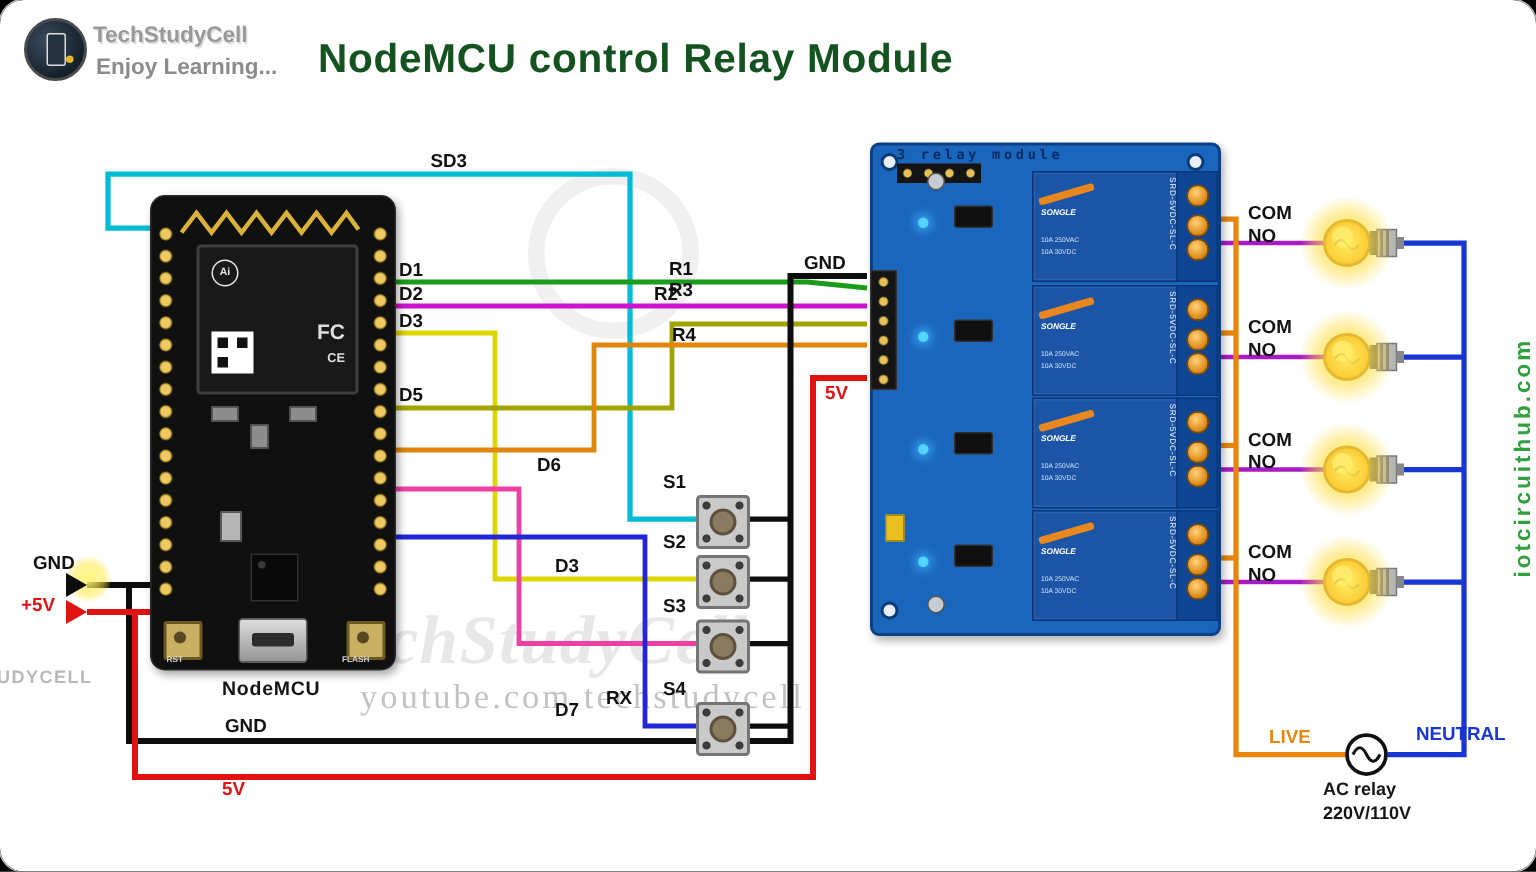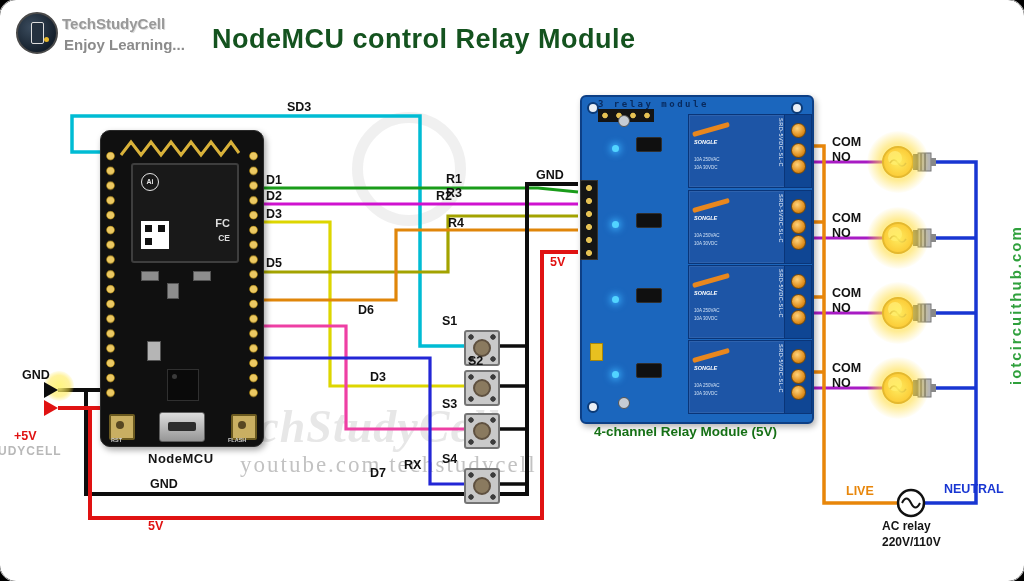--- a/index.html
+++ b/index.html
@@ -33,21 +33,21 @@
   .lbl.red{color:#e01212;} .lbl.orange{color:#e8860a;} .lbl.blue{color:#1836d2;} .lbl.green{color:#157015;font-size:13.5px;}
 
   
   .nodemcu{position:absolute;left:100px;top:130px;width:162px;height:315px;background:#101010;
            border:1px solid #2a2a2a;border-radius:10px;box-shadow:2px 3px 6px rgba(0,0,0,.35);}
   .shield{position:absolute;left:30px;top:32px;width:104px;height:96px;background:#191919;border:2px solid #3e3e3e;border-radius:3px;}
   .qr{position:absolute;left:8px;top:56px;width:28px;height:28px;background:#fff;}
   .qr-in{position:absolute;left:4px;top:4px;width:7px;height:7px;background:#111;box-shadow:13px 0 0 #111,0 13px 0 #111;}
   .ai-mark{position:absolute;left:8px;top:8px;width:16px;height:16px;border-radius:50%;border:1.5px solid #e5e5e5;
            color:#e5e5e5;font-size:7px;font-weight:bold;text-align:center;line-height:15px;}
-  .fcc{position:absolute;right:7px;bottom:32px;color:#ddd;font-size:11px;font-weight:bold;}
+  .fcc{position:absolute;right:7px;bottom:32px;color:#ddd;font-size:14px;font-weight:bold;}
   .cemark{position:absolute;right:7px;bottom:18px;color:#ddd;font-size:8.5px;font-weight:bold;}
   .pins{position:absolute;top:18px;width:13px;height:252px;
         background-image:radial-gradient(circle at 6.5px 7px,#ecc963 3.2px,#93720f 4px,rgba(0,0,0,0) 4.6px);
         background-size:13px 14.8px;background-repeat:repeat-y;}
   .pins.pl{left:3px;} .pins.pr{right:3px;}
   .comp{position:absolute;background:#8d8d8d;border:1px solid #555;}
   .chip{position:absolute;left:66px;top:238px;width:30px;height:30px;background:#0a0a0a;border:1px solid #303030;}
   .chip-dot{position:absolute;left:4px;top:4px;width:5px;height:5px;border-radius:50%;background:#3a3a3a;}
   .usb{position:absolute;left:58px;top:281px;width:44px;height:28px;background:linear-gradient(#dcdcdc,#969696);
        border:1px solid #5e5e5e;border-radius:3px;}
@@ -261,36 +261,35 @@
 
     <div class="opto" style="top:40px;"></div>
     <div class="opto" style="top:116px;"></div>
     <div class="opto" style="top:191px;"></div>
     <div class="opto" style="top:266px;"></div>
     <div class="led" style="top:48px;"></div>
     <div class="led" style="top:124px;"></div>
     <div class="led" style="top:199px;"></div>
     <div class="led" style="top:274px;"></div>
   </div>
-  <div class="lbl green" style="left:594px;top:424px;">4-channel Relay Module (5V)</div>
 
   <div class="pushbtn" style="top:330px;">
       <div class="btn-cap"></div>
     </div>
   <div class="pushbtn" style="top:370px;">
       <div class="btn-cap"></div>
     </div>
   <div class="pushbtn" style="top:413px;">
       <div class="btn-cap"></div>
     </div>
   <div class="pushbtn" style="top:468px;">
       <div class="btn-cap"></div>
     </div>
   <div class="lbl" style="left:442px;top:314px;">S1</div>
-  <div class="lbl" style="left:468px;top:354px;">S2</div>
+  <div class="lbl" style="left:442px;top:354px;">S2</div>
   <div class="lbl" style="left:442px;top:397px;">S3</div>
   <div class="lbl" style="left:442px;top:452px;">S4</div>
 
   <div class="bulb" style="top:134px;">
     <div class="glow"></div>
     <svg width="64" height="56" viewBox="0 0 64 56">
       <circle cx="22" cy="28" r="15" fill="#f6a51a" stroke="#b97403" stroke-width="2"></circle>
       <circle cx="19" cy="24" r="7" fill="#ffe9a8"></circle>
       <path d="M14 29 q4 -6 8 0 q4 6 8 0" stroke="#8a4a00" stroke-width="1.5" fill="none"></path>
       <rect x="37" y="20" width="5" height="16" fill="#666"></rect>
@@ -369,15 +368,15 @@
   <div class="lbl" style="left:404px;top:458px;">RX</div>
   <div class="lbl" style="left:446px;top:172px;">R1</div>
   <div class="lbl" style="left:436px;top:189px;">R2</div>
   <div class="lbl" style="left:446px;top:186px;text-align:right;">R3</div>
   <div class="lbl" style="left:448px;top:216px;">R4</div>
   <div class="lbl" style="left:536px;top:168px;">GND</div>
   <div class="lbl red" style="left:550px;top:255px;">5V</div>
   <div class="lbl" style="left:150px;top:477px;">GND</div>
   <div class="lbl red" style="left:148px;top:519px;">5V</div>
   <div class="lbl" style="left:22px;top:368px;">GND</div>
-  <div class="lbl red" style="left:14px;top:396px;margin-top:33px;">+5V</div>
+  <div class="lbl red" style="left:14px;top:396px;">+5V</div>
 
 </div>
 
 </body></html>

